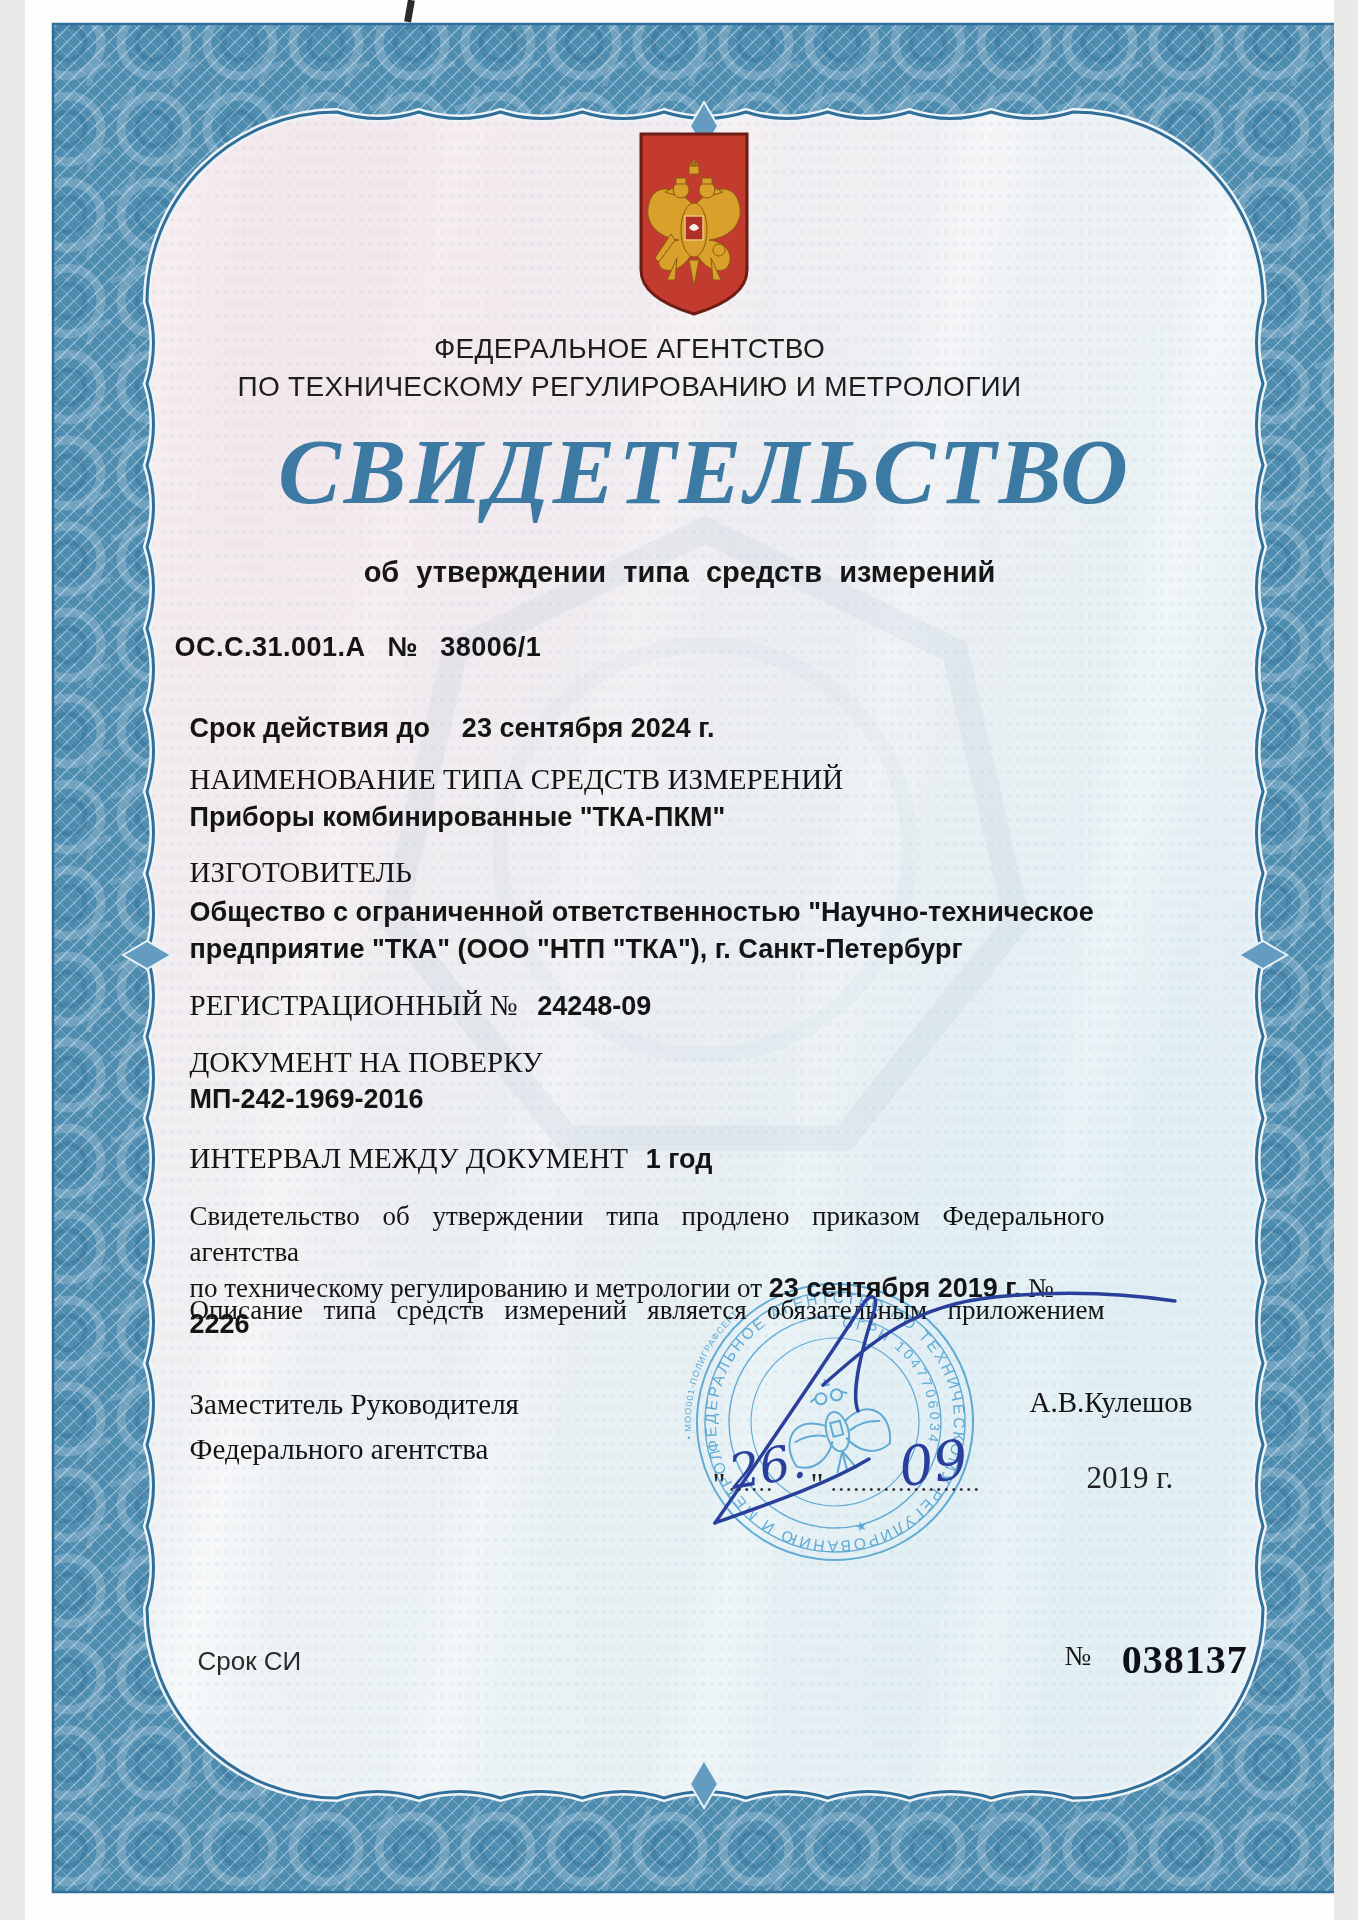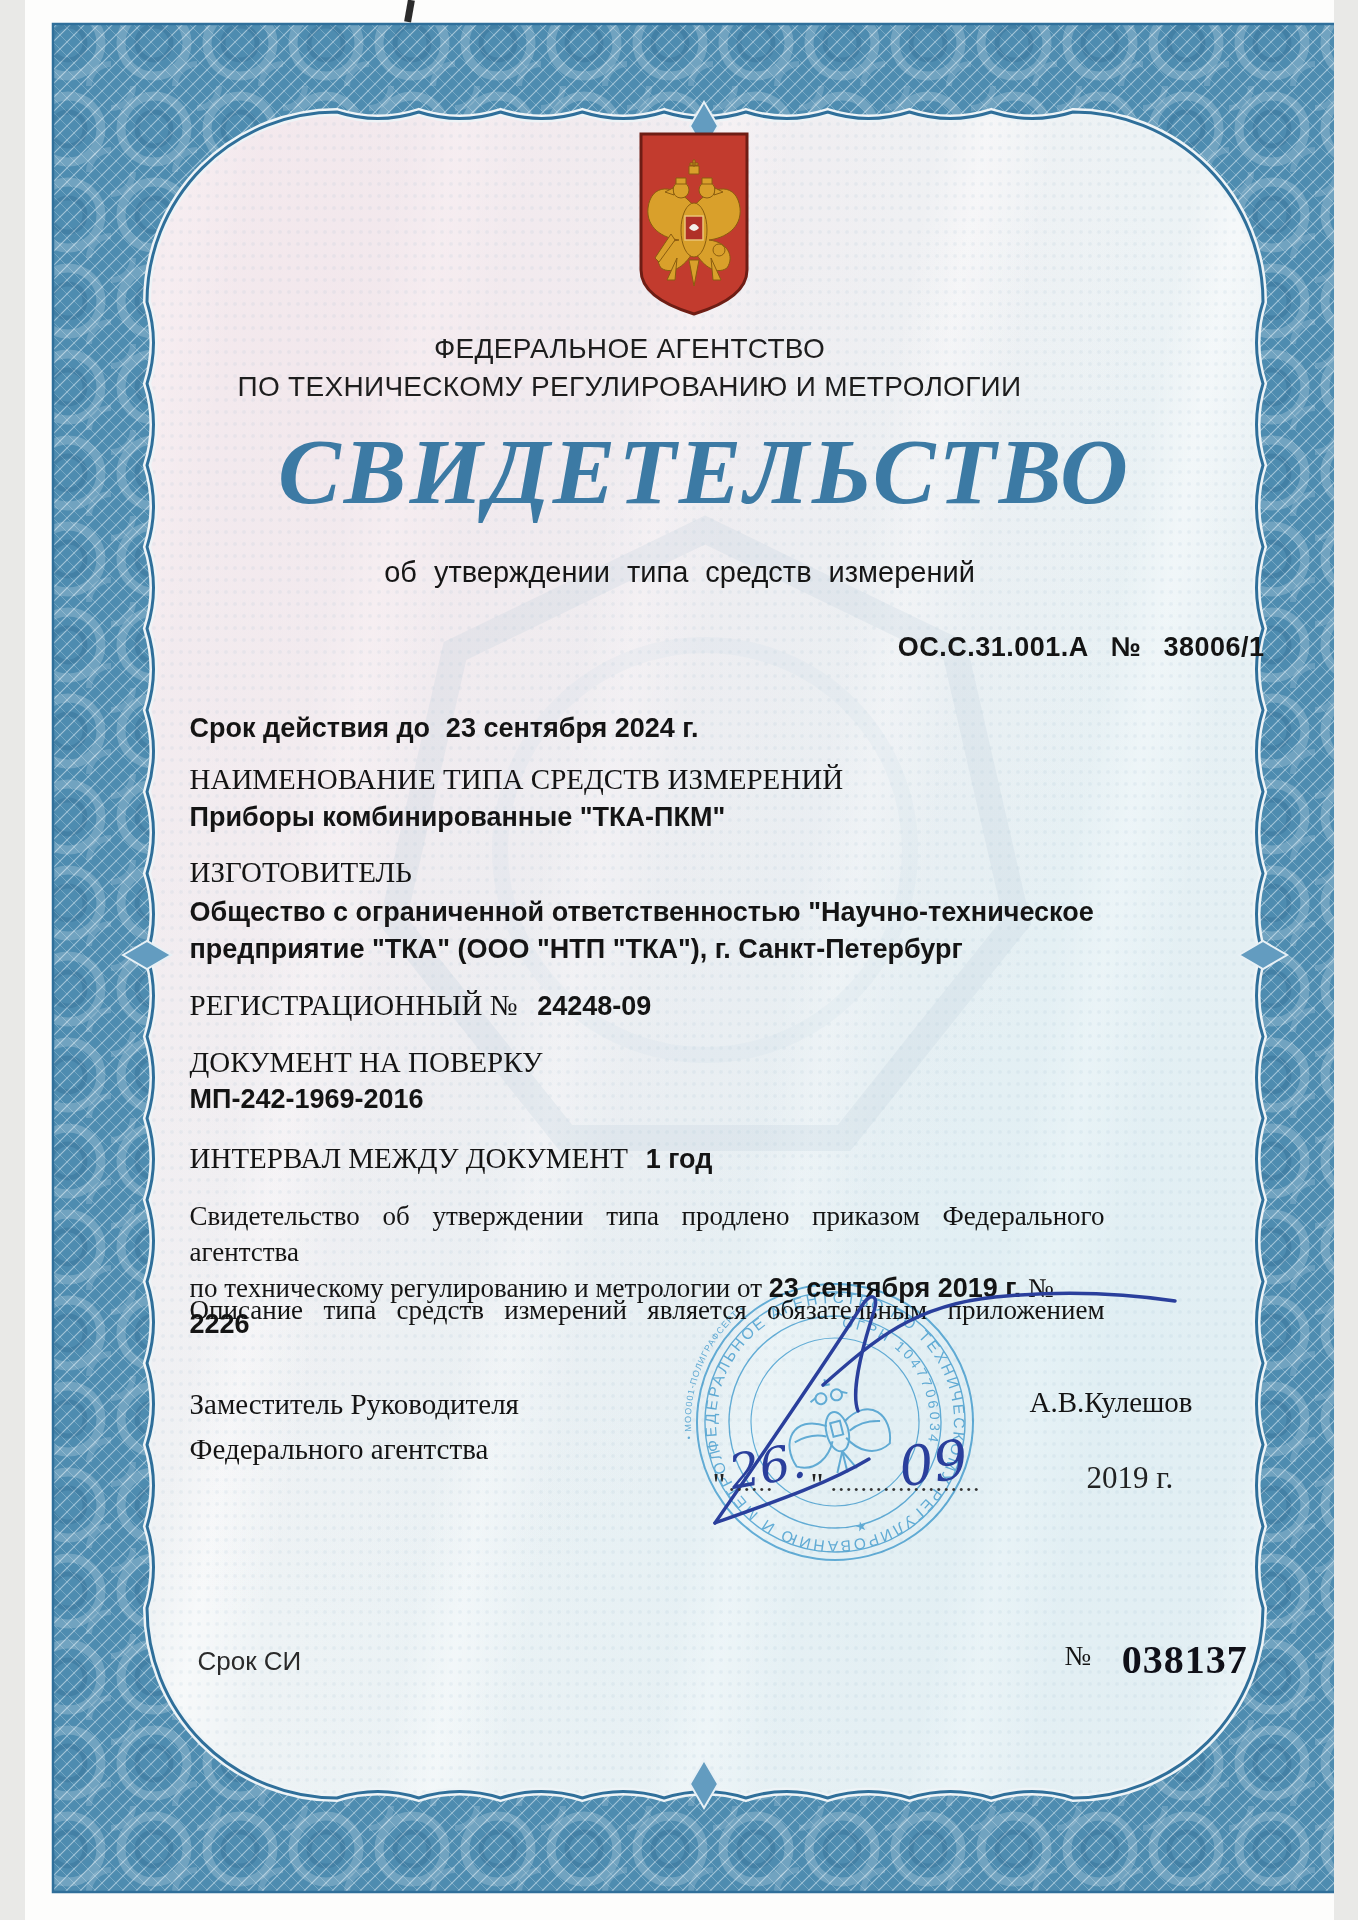--- a/index.html
+++ b/index.html
@@ -17,22 +17,22 @@
   svg.frame{position:absolute;left:0;top:0;z-index:3;pointer-events:none;}
   svg.watermark{position:absolute;left:330px;top:470px;z-index:1;pointer-events:none;}
   .content{position:absolute;inset:0;z-index:4;color:#141414;}
   .arms{position:absolute;left:612px;top:130px;}
   .hdr{position:absolute;left:150px;top:330px;width:910px;text-align:center;
        font-size:28px;line-height:38px;color:#1d1d1d;letter-spacing:.3px;}
   .title{position:absolute;left:140px;top:420px;width:1080px;text-align:center;
        font-family:"Liberation Serif",serif;font-weight:bold;font-size:94px;line-height:1.1;
        letter-spacing:3px;color:#3c7aa4;font-style:italic;}
   .subtitle{position:absolute;left:150px;top:556px;width:1010px;text-align:center;
-       font-weight:normal;font-size:29px;word-spacing:9px;color:#161616;}
-  .docnum{position:absolute;left:150px;top:632px;width:1090px;text-align:right;
+       font-weight:bold;font-size:29px;word-spacing:9px;color:#161616;}
+  .docnum{position:absolute;left:150px;top:632px;width:1090px;text-align:left;
        font-weight:bold;font-size:27px;letter-spacing:.5px;}
   .docnum .gap{display:inline-block;width:22px;}
   .row{position:absolute;left:165px;width:930px;font-size:28px;}
   .bsans{font-family:"Liberation Sans",sans-serif;font-weight:bold;font-size:27px;}
   .serif{font-family:"Liberation Serif",serif;font-size:29px;}
   .para{position:absolute;left:165px;width:915px;font-family:"Liberation Serif",serif;
         font-size:27px;line-height:36px;}
   .just{text-align:justify;text-align-last:justify;}
   .signpos{position:absolute;left:165px;top:1382px;font-family:"Liberation Serif",serif;
         font-size:29px;line-height:45px;}
@@ -126,21 +126,21 @@
     <div class="title">СВИДЕТЕЛЬСТВО</div>
 
     <div class="subtitle">об утверждении типа средств измерений</div>
 
     <div class="docnum">
       <span>ОС.С.31.001.А</span><span class="gap"></span><span>№</span><span class="gap"></span><span>38006/1</span>
     </div>
 
     <div class="row" style="top:712px">
       <span class="bsans">Срок действия до</span>
-      <span class="bsans" style="margin-left:8px">23 сентября 2024 г.</span>
+      <span class="bsans" style="margin-left:24px">23 сентября 2024 г.</span>
     </div>
 
     <div class="row" style="top:763px">
       <span class="serif">НАИМЕНОВАНИЕ ТИПА СРЕДСТВ ИЗМЕРЕНИЙ</span>
     </div>
     <div class="row" style="top:801px">
       <span class="bsans">Приборы комбинированные "ТКА-ПКМ"</span>
     </div>
 
     <div class="row" style="top:856px">

